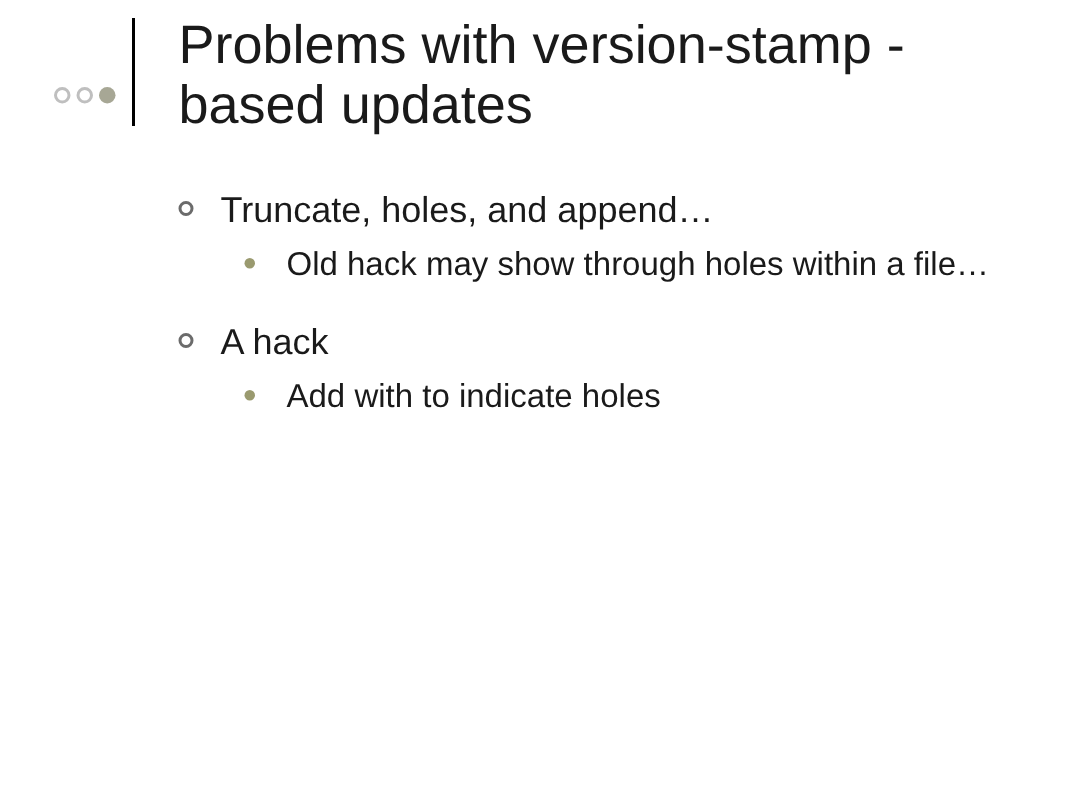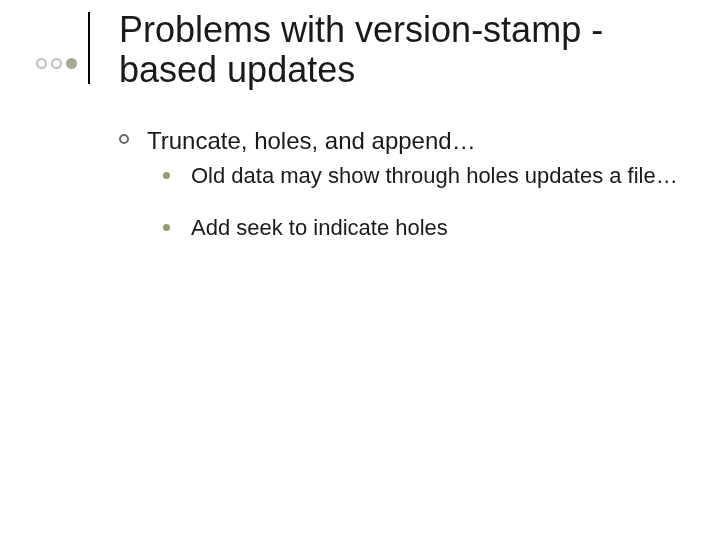--- a/index.html
+++ b/index.html
@@ -112,18 +112,19 @@
     <div class="dot open"></div>
     <div class="dot open"></div>
     <div class="dot filled"></div>
     <div class="bar"></div>
   </div>
 
   <div class="title">Problems with version-stamp -based updates</div>
 
   <div class="body">
     <div class="lvl1">Truncate, holes, and append…</div>
-    <div class="lvl2">Old data may show through holes updates a file…</div>
+    <div class="lvl2">Old hack may show through holes within a file…</div>
     <div class="gap"></div>
-    <div class="lvl2">Add seek to indicate holes</div>
+    <div class="lvl1">A hack</div>
+    <div class="lvl2">Add with to indicate holes</div>
   </div>
 
 </div>
 
 </body></html>

